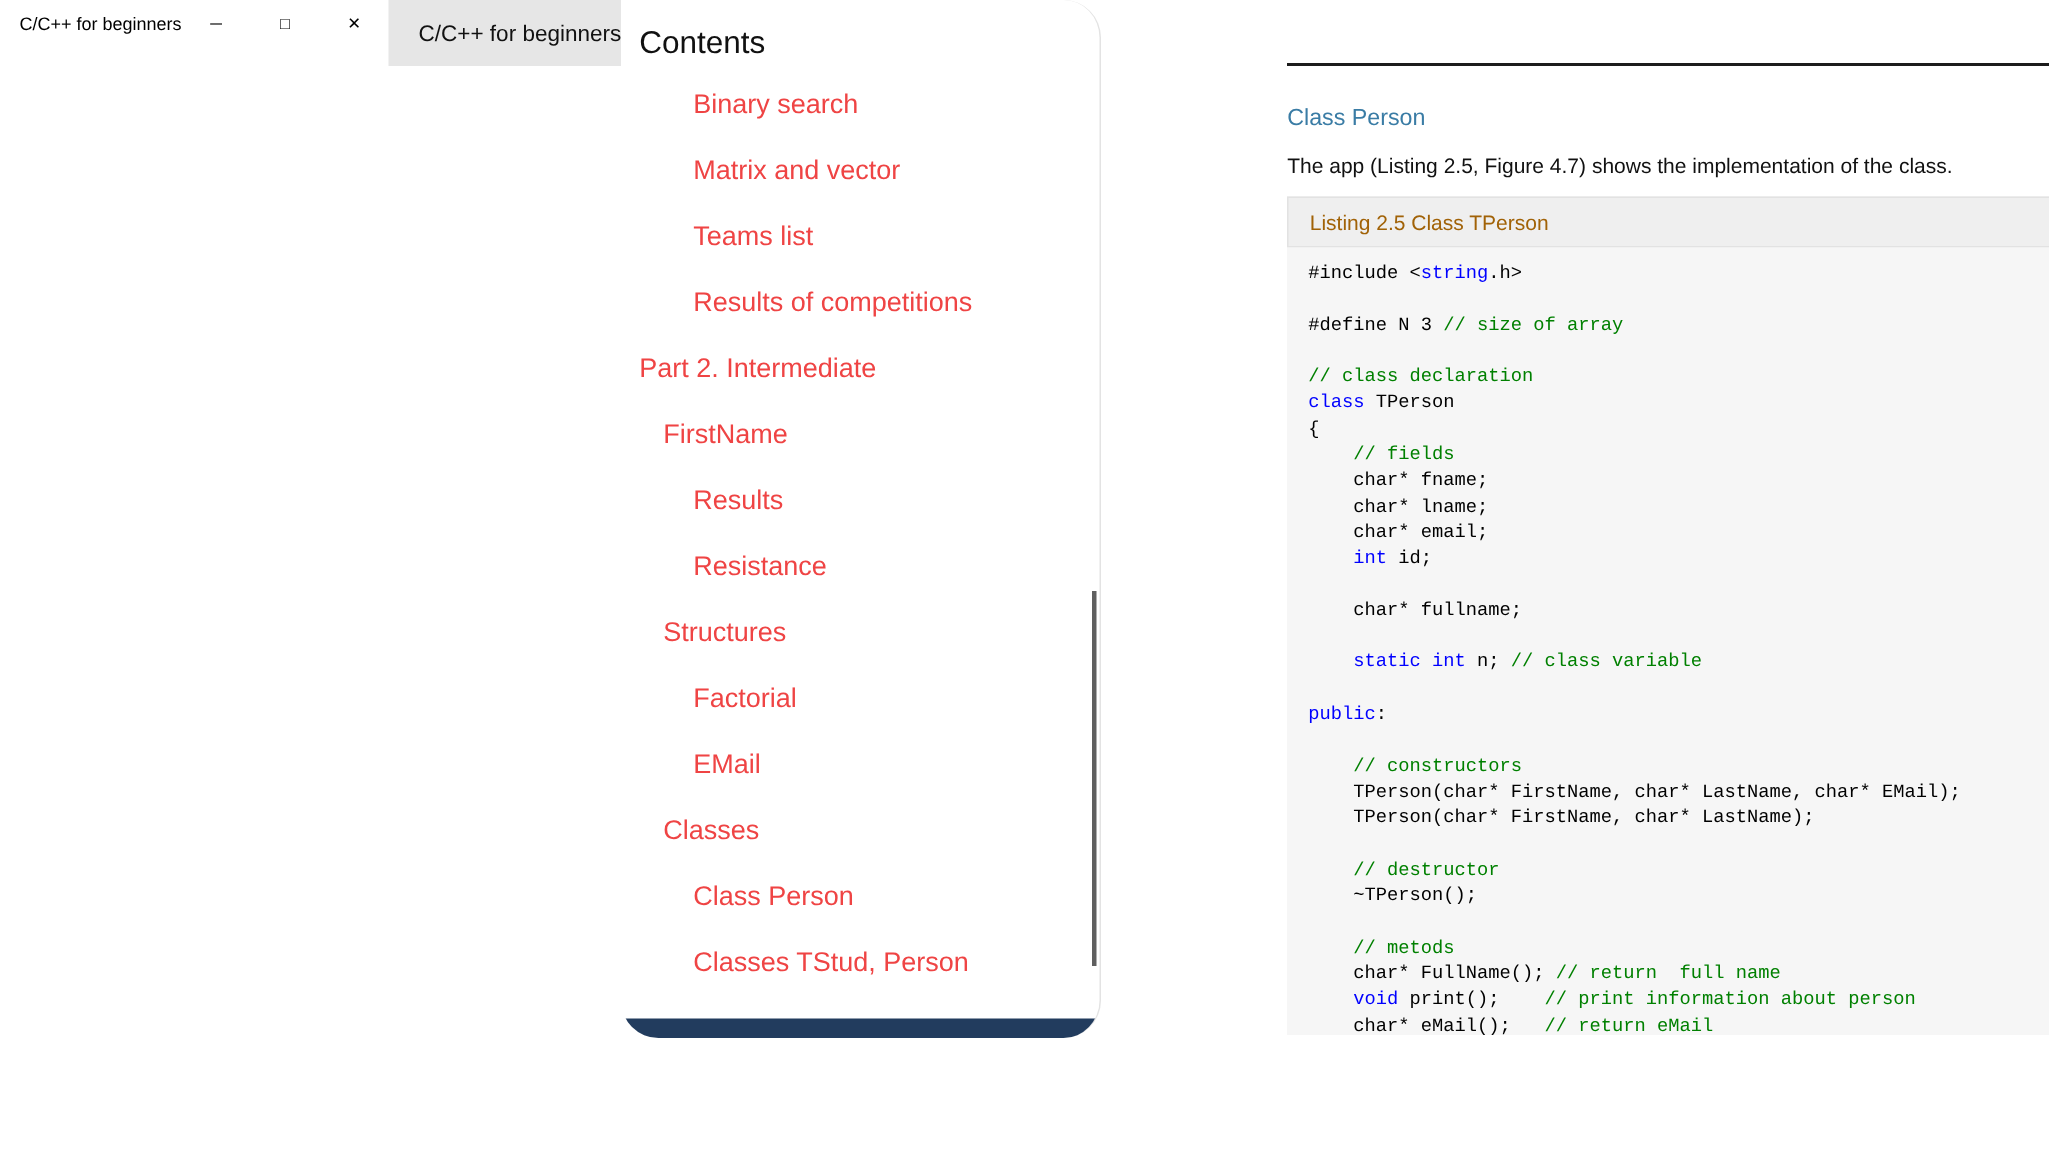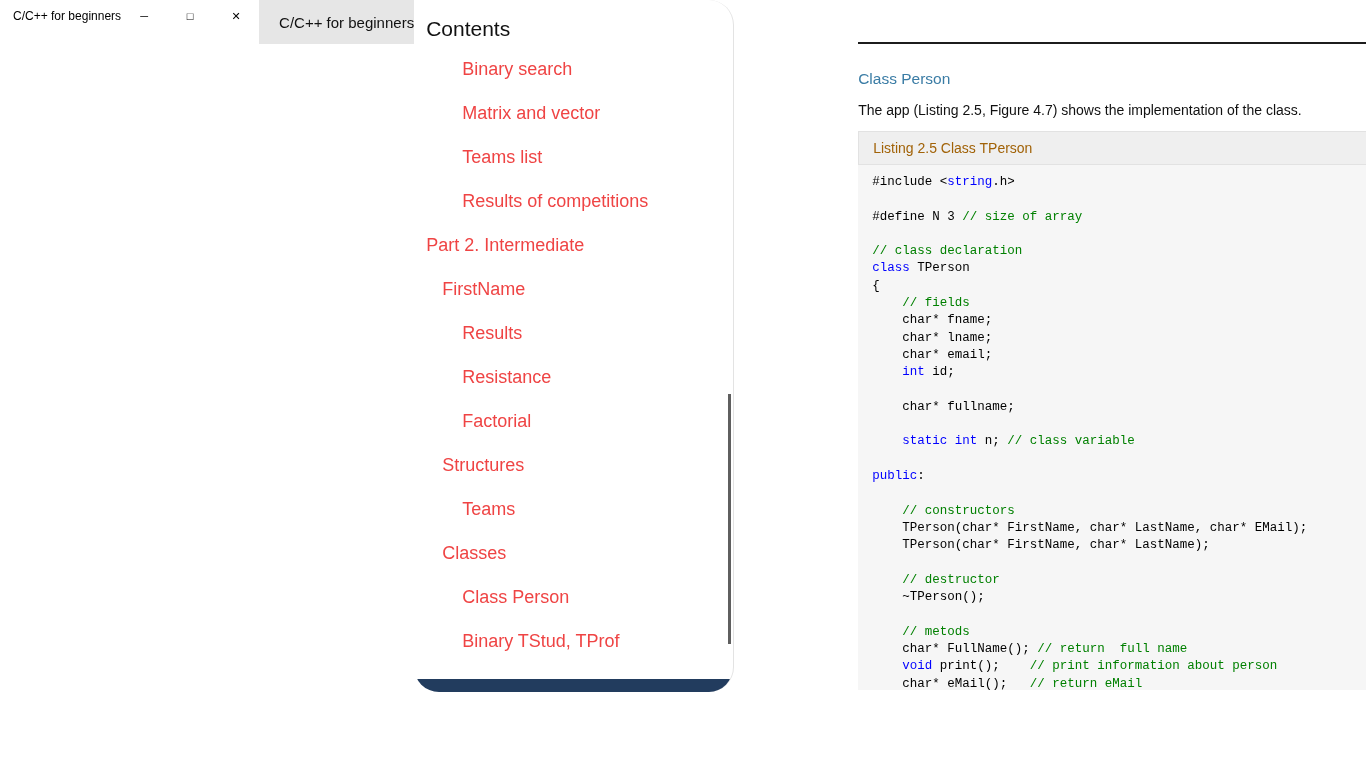--- a/index.html
+++ b/index.html
@@ -81,26 +81,26 @@
       <div class="contents-title">Contents</div>
       <div id="toc-list">
           <div class="toc-item lvl2">Binary search</div>
           <div class="toc-item lvl2">Matrix and vector</div>
           <div class="toc-item lvl2">Teams list</div>
           <div class="toc-item lvl2">Results of competitions</div>
           <div class="toc-item lvl0">Part 2. Intermediate</div>
           <div class="toc-item lvl1">FirstName</div>
           <div class="toc-item lvl2">Results</div>
           <div class="toc-item lvl2">Resistance</div>
+          <div class="toc-item lvl1">Structures</div>
           <div class="toc-item lvl2">Factorial</div>
-          <div class="toc-item lvl1">Structures</div>
-          <div class="toc-item lvl2">Teams</div>
+          <div class="toc-item lvl2">EMail</div>
           <div class="toc-item lvl1">Classes</div>
           <div class="toc-item lvl2">Class Person</div>
-          <div class="toc-item lvl2">Binary TStud, TProf</div>
+          <div class="toc-item lvl2">Classes TStud, Person</div>
         </div>
       <div class="scroll-thumb"></div>
       <div class="bottom-bar"></div>
     </div>
 
     <div class="main">
       <div class="doc">
         <div class="part-title">Part 2. Intermediate</div>
         <div class="rule"></div>
         <div class="section-title">Class Person</div>

